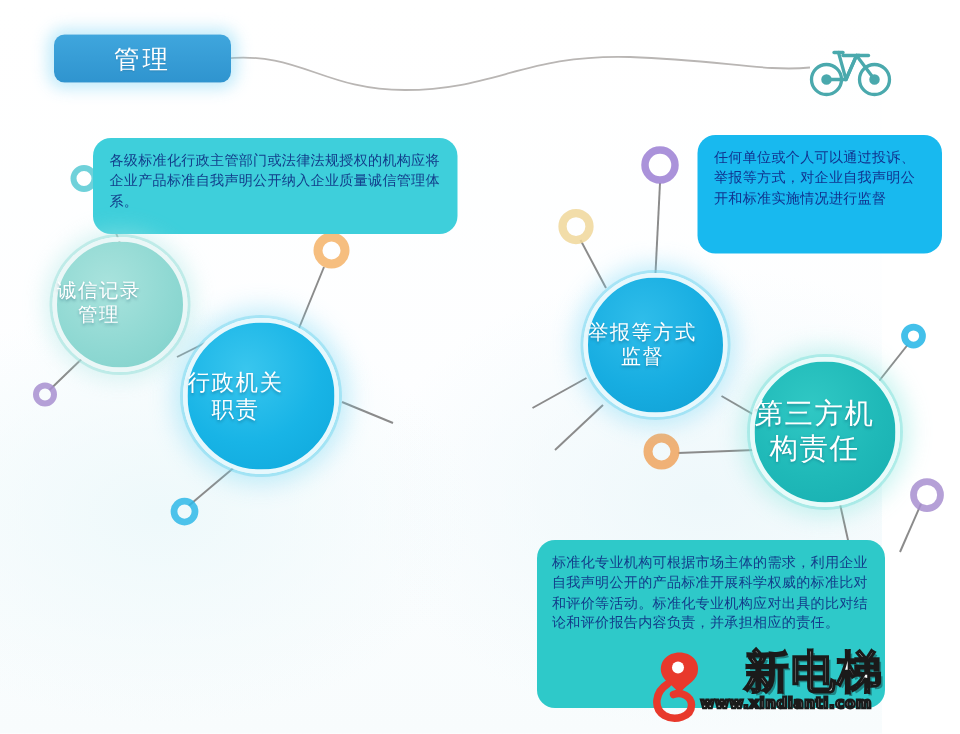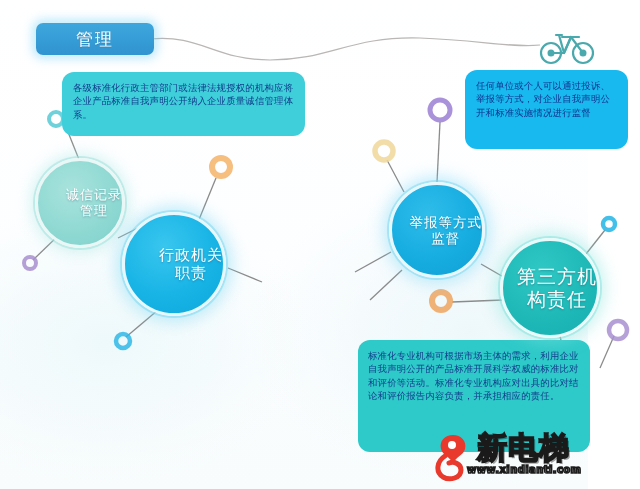--- a/index.html
+++ b/index.html
@@ -22,36 +22,36 @@
   #title-banner{
     left:36px;top:23px;width:118px;height:32px;border-radius:7px;
     background:linear-gradient(180deg,#3fa6dd 0%, #2f94cf 100%);
     box-shadow:0 0 10px 4px rgba(120,210,245,.45);
     display:flex;align-items:center;justify-content:center;
   }
   #title-banner .t{color:#ffffff;font-size:17px;letter-spacing:2px;
     text-shadow:0 1px 1px rgba(0,0,0,.12);}
 
   
-  .bubble{border-radius:12px;box-sizing:border-box;padding:9px 11px;}
+  .bubble{border-radius:12px;box-sizing:border-box;padding:9px 11px;margin-top:20px;}
   .bubble p{margin:0;line-height:1.42;letter-spacing:.2px;}
   .bub-teal{background:#3ecfdb;}
   .bub-teal p{color:#123d8a;font-size:9.4px;}
-  .bub-cyan{background:#18b9ef;}
+  .bub-cyan{background:#18b9ef;font-family:Liberation Mono, monospace;}
   .bub-cyan p{color:#11338f;font-size:9.4px;}
   .bub-green{background:#2ec9c9;}
   .bub-green p{color:#123d8a;font-size:9.4px;}
 
   #bubble-tl{left:62px;top:72px;width:243px;height:64px;}
   #bubble-tr{left:465px;top:70px;width:163px;height:79px;}
   #bubble-bl{left:14px;top:343px;width:312px;height:112px;}
   #bubble-br{left:358px;top:340px;width:232px;height:112px;padding-left:10px;}
 
   
-  .node{border-radius:50%;display:flex;align-items:center;justify-content:flex-end;
+  .node{border-radius:50%;display:flex;align-items:center;justify-content:flex-start;
         text-align:center;box-sizing:border-box;}
   .node .lbl{color:#ffffff;line-height:1.2;letter-spacing:1px;
              text-shadow:0 1px 2px rgba(0,60,90,.35);}
 
   #node-credit{left:35px;top:158px;width:90px;height:90px;
     background:radial-gradient(circle at 40% 35%, #a9e3dd 0%, #8ed8d2 60%, #7fd0ca 100%);
     border:3px solid #eaf7f7;
     box-shadow:0 0 0 2px rgba(160,225,220,.55), 0 0 14px 5px rgba(170,230,228,.45);}
   #node-credit .lbl{font-size:13px;}
 
@@ -68,21 +68,21 @@
   #node-public .lbl{font-size:13.5px;}
 
   #node-third{left:500px;top:238px;width:100px;height:100px;
     background:radial-gradient(circle at 40% 32%, #30c8c4 0%, #1fb9b8 55%, #17adb0 100%);
     border:3px solid #e8fbfa;
     box-shadow:0 0 0 2px rgba(130,225,220,.5), 0 0 15px 6px rgba(130,228,222,.42);}
   #node-third .lbl{font-size:19px;}
 
   
   #watermark{left:423px;top:426px;width:214px;height:58px;}
-  #wm-text{position:absolute;left:54px;top:2px;font-size:30px;font-weight:bold;
+  #wm-text{position:absolute;left:73px;top:2px;font-size:30px;font-weight:normal;
     color:#ffffff;letter-spacing:1px;
     -webkit-text-stroke:2px #1a1a1a;
     text-shadow:2px 2px 0 rgba(0,0,0,.35);}
   #wm-url{position:absolute;left:44px;top:38px;font-size:10px;font-weight:bold;
     color:#ffffff;letter-spacing:.4px;-webkit-text-stroke:1.6px #1a1a1a;}
   #wm-mark{position:absolute;left:0px;top:4px;width:60px;height:52px;}
 </style>
 </head>
 <body>
 

